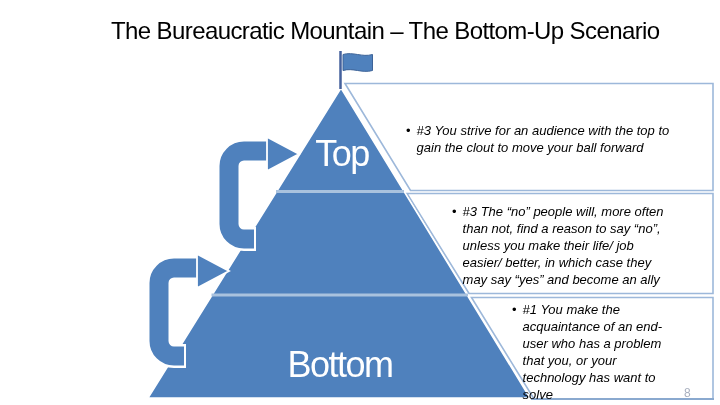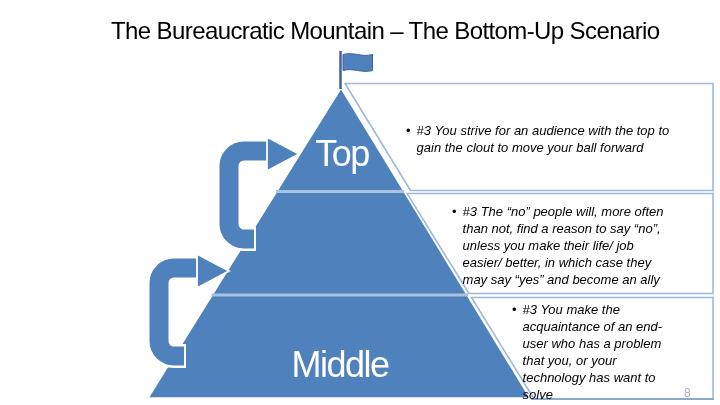--- a/index.html
+++ b/index.html
@@ -72,38 +72,38 @@
     <g>
       <path class="arrow-casing" d="M197,268 H174 A15,15 0 0 0 159,283 V341 A15,15 0 0 0 174,356 H186"></path>
       <path class="arrow-stroke" d="M198,268 H174 A15,15 0 0 0 159,283 V341 A15,15 0 0 0 174,356 H184" stroke="#4f81bd"></path>
       <polygon class="arrow-head" points="197,254 229,271 197,288" fill="#4f81bd"></polygon>
     </g>
   </svg>
 
   <div class="title">The Bureaucratic Mountain – The Bottom-Up Scenario</div>
 
   <div class="level-label lvl-top">Top</div>
-  <div class="level-label lvl-bottom">Middle</div>
+  <div class="level-label lvl-bottom">Bottom</div>
 
   <div class="callout c3">
     <span class="bullet">•</span>
     <div class="callout-text">#3 You strive for an audience with the top to
 gain the clout to move your ball forward</div>
   </div>
   <div class="callout c2">
     <span class="bullet">•</span>
     <div class="callout-text">#3 The “no” people will, more often
 than not, find a reason to say “no”,
 unless you make their life/ job
 easier/ better, in which case they
 may say “yes” and become an ally</div>
   </div>
   <div class="callout c1">
     <span class="bullet">•</span>
-    <div class="callout-text">#3 You make the
+    <div class="callout-text">#1 You make the
 acquaintance of an end-
 user who has a problem
 that you, or your
 technology has want to
 solve</div>
   </div>
 
   <div class="page-number">8</div>
 
 </div>

